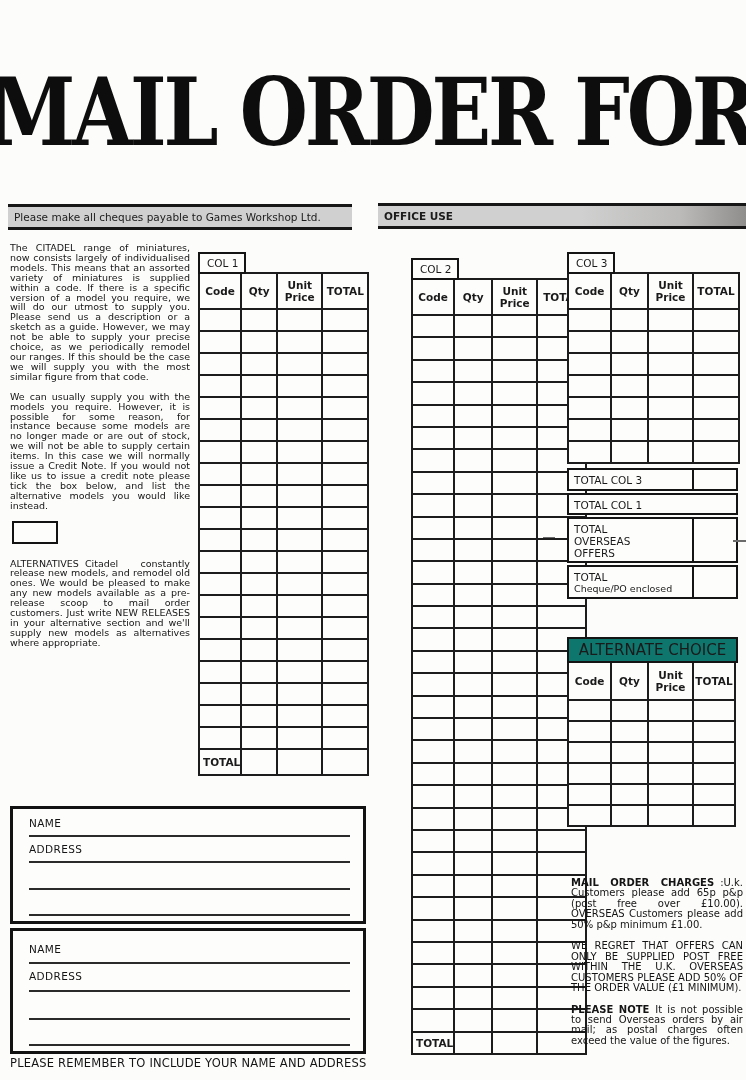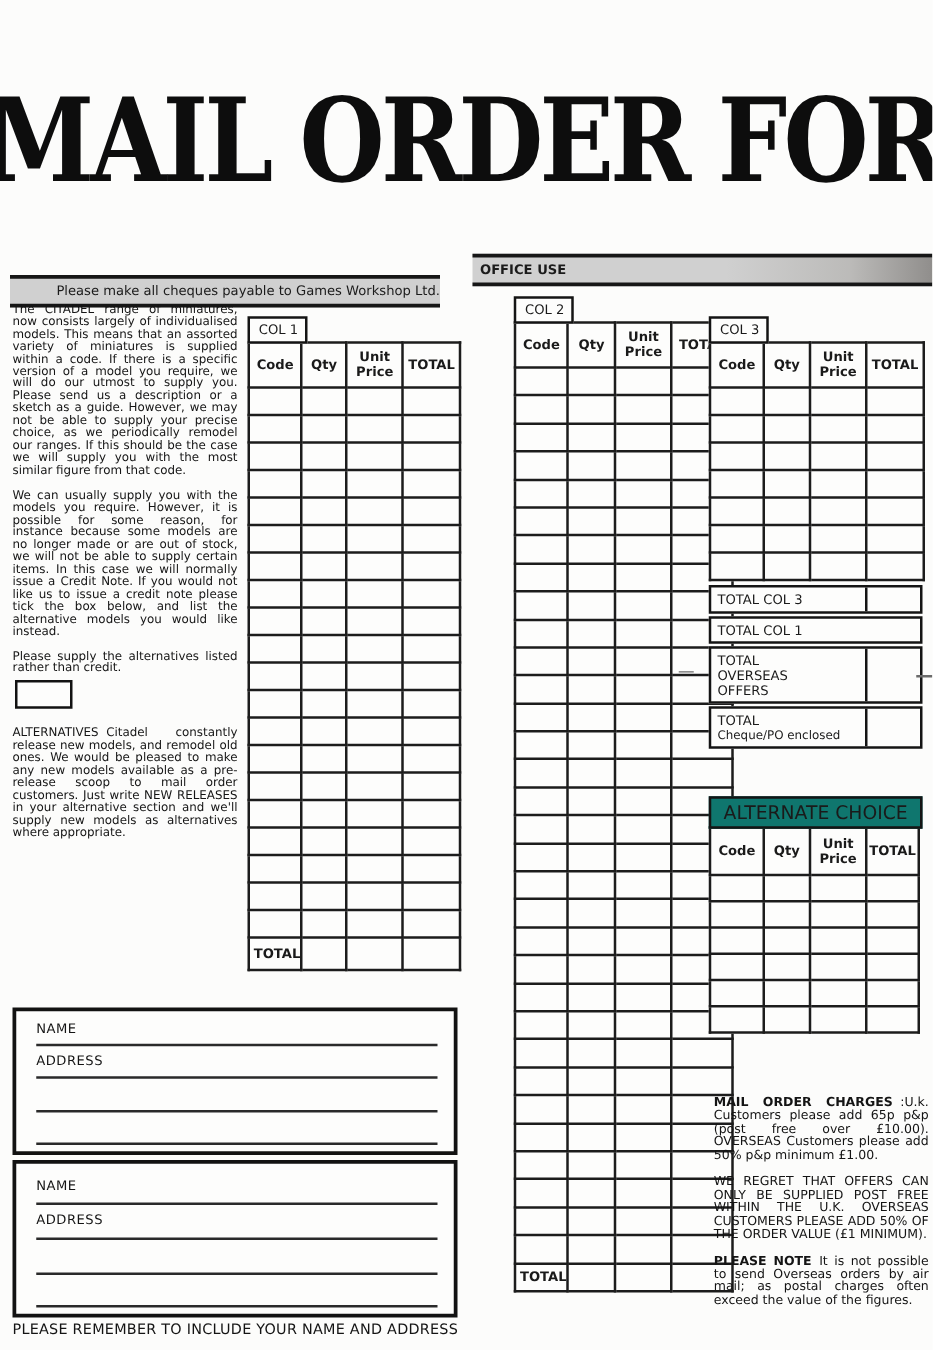--- a/index.html
+++ b/index.html
@@ -22,21 +22,21 @@
   }
 
   
   .bar{
     position:absolute;height:20px;
     background:#d0d0d0;
     border-top:3px solid #161616;border-bottom:3px solid #161616;
     font-size:10.5px;line-height:20px;padding-left:6px;
     box-sizing:content-box;color:#1b1b1b;
   }
-  .bar.cheque{left:8px;top:220px;width:338px;text-align:right;}
+  .bar.cheque{left:8px;top:204px;width:338px;}
   .bar.office{
     left:378px;top:203px;width:362px;font-weight:bold;
     background:
       linear-gradient(90deg, rgba(0,0,0,0) 55%, rgba(95,90,80,0.18) 82%, rgba(55,50,45,0.42) 100%),
       #d0d0d0;
   }
 
   
   .txtcol{
     position:absolute;left:10px;top:243px;width:180px;
@@ -126,21 +126,20 @@
 <div class="sheet">
 
   <div class="title">MAIL ORDER FORM</div>
 
   <div class="bar cheque">Please make all cheques payable to Games Workshop Ltd.</div>
   <div class="bar office">OFFICE USE</div>
 
   <div class="txtcol">
     <p><span class="lead"></span><span>The CITADEL range of miniatures, now consists largely of individualised models.  This means that an assorted variety of miniatures is supplied within a code. If there is a specific version of a model you require, we will do our utmost to supply you.  Please send us a description or a sketch as a guide. However, we may not be able to supply your precise choice, as we periodically remodel our ranges.  If this should be the case we will supply you with the most similar figure from that code.</span></p>
     <p><span class="lead"></span><span>We can usually supply you with the models you require. However, it is possible for some reason, for instance because some models are no longer made or are out of stock, we will not be able to supply certain items. In this case we will normally issue a Credit Note. If you would not like us to issue a credit note please tick the box below, and list the alternative models you would like instead.</span></p>
-    <p style="margin-bottom:4px;"><span class="lead"></span><span>Please supply the alternatives listed rather than credit.</span></p>
     <div class="checkbox"></div>
     <p><span class="lead">ALTERNATIVES</span><span>Citadel constantly release new models, and remodel old ones.  We would be pleased to make any new models available as a pre-release scoop to mail order customers.  Just write NEW RELEASES in your alternative section and we'll supply new models as alternatives where appropriate.</span></p>
   </div>
 
   <div class="tablewrap" style="left:198px;top:252px;">
     <div class="tab">COL 1</div>
     <table class="grid">
       <colgroup>
           <col style="width:40px">
           <col style="width:36px">
@@ -281,21 +280,21 @@
         <tr>
           <td class="foot">TOTAL</td>
           <td></td>
           <td></td>
           <td></td>
         </tr>
       </tfoot>
     </table>
   </div>
 
-  <div class="tablewrap c2wrap" style="left:378px;top:236px;padding-left:33px;">
+  <div class="tablewrap c2wrap" style="left:378px;top:258px;padding-left:33px;">
     <div class="tab">COL 2</div>
     <table class="grid">
       <colgroup>
           <col style="width:42px">
           <col style="width:38px">
           <col style="width:45px">
           <col style="width:49px">
         </colgroup>
       <thead>
         <tr>

